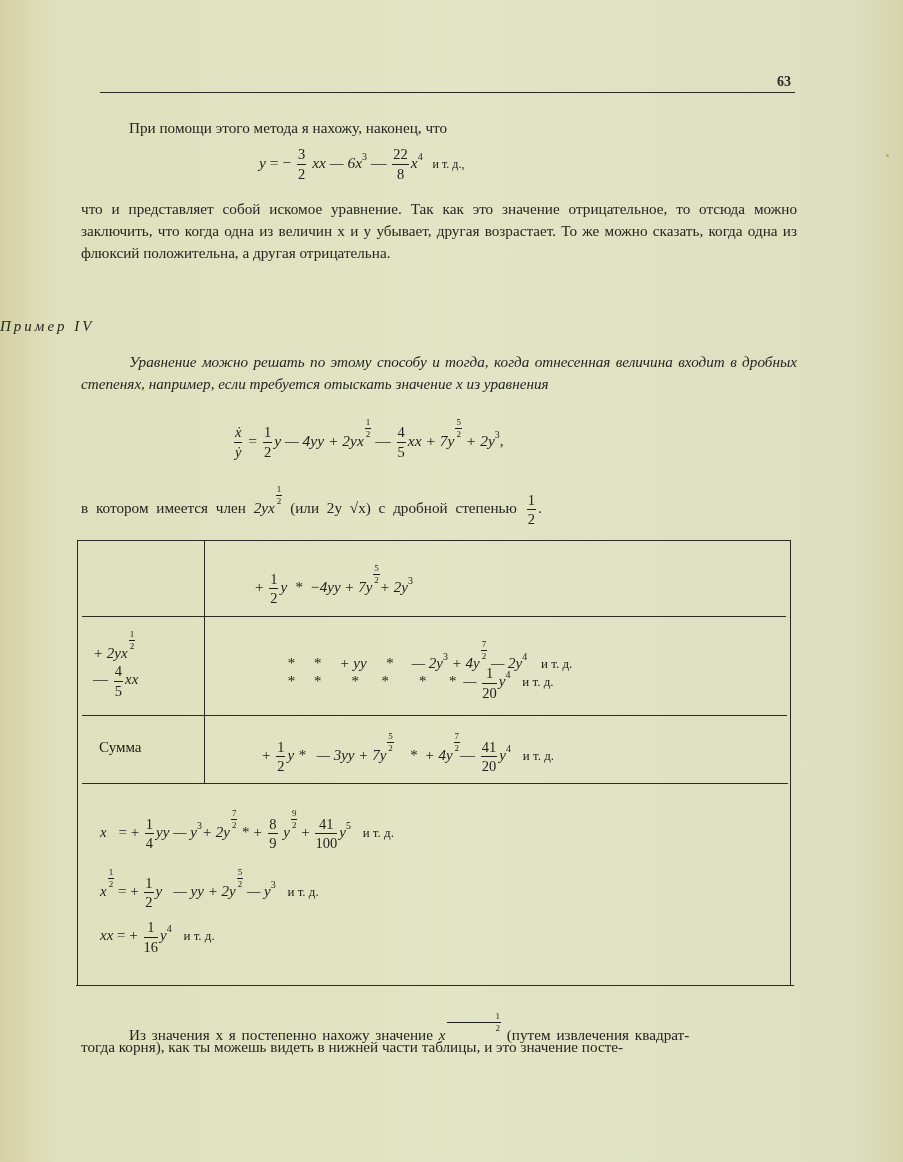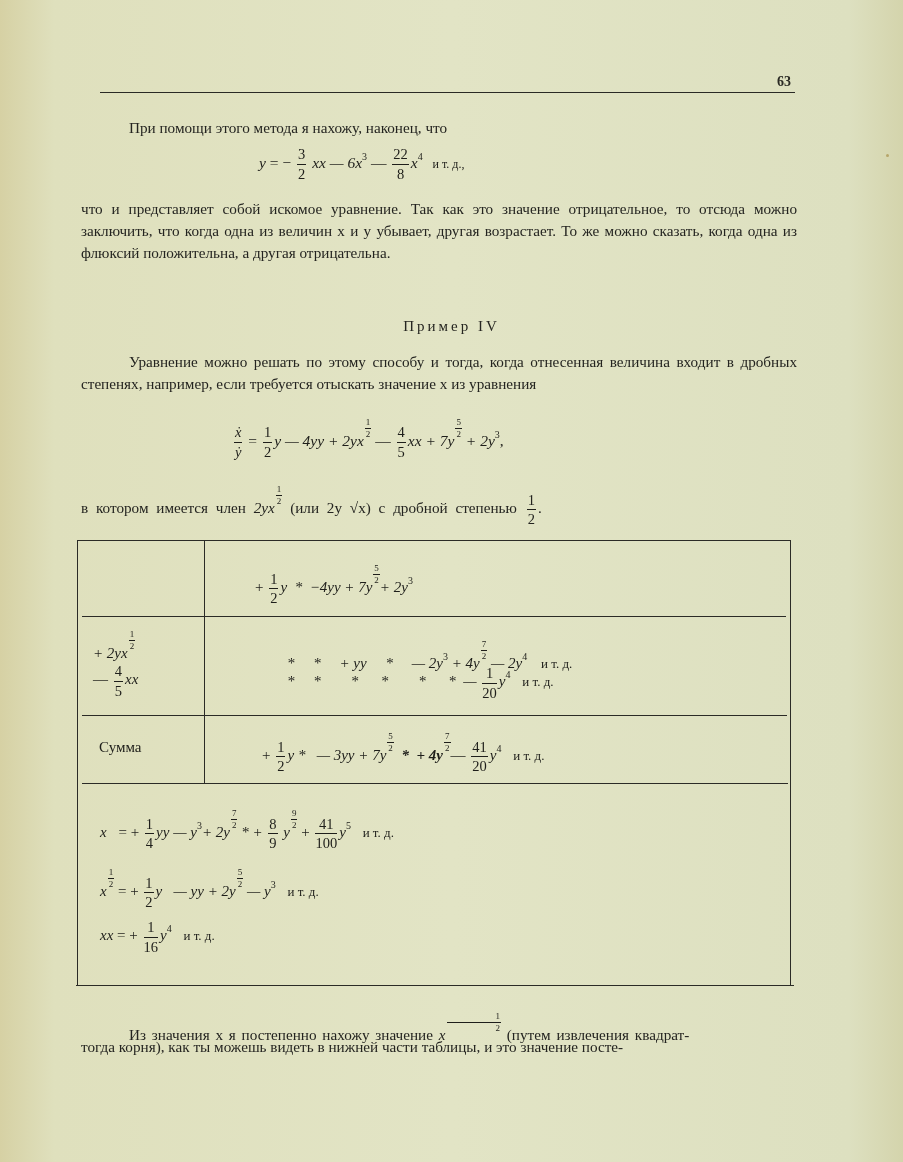--- a/index.html
+++ b/index.html
@@ -32,22 +32,22 @@
   .math { font-size: 15.5px; font-style: italic; white-space: nowrap; color: #1e1e1a; }
   .frac { display: inline-block; vertical-align: middle; text-align: center; font-style: normal; margin: 0 2px; line-height: 1; }
   .frac .num { display: block; padding: 0 1px 2px; border-bottom: 1px solid #1e1e1a; font-size: 14.5px; }
   .frac .den { display: block; padding-top: 2px; font-size: 14.5px; }
   .sup { font-size: 10px; vertical-align: 8px; font-style: normal; }
   .supfrac { display: inline-block; vertical-align: 9px; text-align: center; font-size: 9px; line-height: 1; font-style: normal; margin-left: 1px; }
   .supfrac .num { display: block; border-bottom: 1px solid #1e1e1a; padding: 0 1px 1px; }
   .supfrac .den { display: block; padding-top: 1px; }
   .up { font-style: normal; }
   .heading-example {
-    left: 0; width: 903px; top: 318px; text-align: center;
-    font-size: 15px; letter-spacing: 3px; color: #262621;
+    left: 0; width: 903px; top: 318px; text-align: left;
+    font-size: 15px; letter-spacing: 3px; color: #262621; font-style: italic;
   }
   
   .hline { height: 0; border-top: 1.5px solid #2b2b26; }
   .vline { width: 0; border-left: 1.5px solid #2b2b26; }
   .cell-text { font-size: 15px; color: #1e1e1a; white-space: nowrap; }
   .speck { width: 3px; height: 3px; background: #b6a66a; border-radius: 50%; }
 </style>
 </head>
 <body>
 
@@ -68,21 +68,21 @@
   <span>— 6x</span><span class="sup">3</span>
   <span class="up">—</span>
   <span class="frac"><span class="num">22</span><span class="den">8</span></span><span>x</span><span class="sup">4</span>
   <span class="up" style="font-size:12px; margin-left:6px;">и т. д.,</span>
 </div>
 
 <div class="abs para" style="top:198px;">что и представляет собой искомое уравнение. Так как это значение отрицательное, то отсюда можно заключить, что когда одна из величин x и y убывает, другая возрастает. То же можно сказать, когда одна из флюксий положительна, а другая отрицательна.</div>
 
 <div class="abs heading-example">Пример IV</div>
 
-<div class="abs para indent" style="top:351px;">Уравнение можно решать по этому способу и тогда, когда отнесенная величина входит в дробных степенях, например, если требуется отыскать значение x из уравнения</div>
+<div class="abs para indent" style="top:351px;font-style:italic;">Уравнение можно решать по этому способу и тогда, когда отнесенная величина входит в дробных степенях, например, если требуется отыскать значение x из уравнения</div>
 
 <div class="abs math" style="left:232px; top:418px;">
   <span class="frac"><span class="num" style="font-style:italic">ẋ</span><span class="den" style="font-style:italic">ẏ</span></span>
   <span class="up">=</span>
   <span class="frac"><span class="num">1</span><span class="den">2</span></span><span>y</span>
   <span>— 4yy +</span>
   <span>2yx</span><span class="supfrac"><span class="num">1</span><span class="den">2</span></span>
   <span class="up">—</span>
   <span class="frac"><span class="num">4</span><span class="den">5</span></span><span>xx +</span>
   <span>7y</span><span class="supfrac"><span class="num">5</span><span class="den">2</span></span>
@@ -131,21 +131,21 @@
   <div class="abs math cell-text" style="left:287px; top:666px;">
     <span style="white-space:pre">*     *        *      *        *      *  —</span>
     <span class="frac"><span class="num">1</span><span class="den">20</span></span><span>y</span><span class="sup">4</span>
     <span class="up" style="font-size:13px; margin-left:8px;">и т. д.</span>
   </div>
 
   <div class="abs cell-text" style="left:99px; top:739px;">Сумма</div>
   <div class="abs math cell-text" style="left:262px; top:732px;">
     <span class="up">+</span>
     <span class="frac"><span class="num">1</span><span class="den">2</span></span><span style="white-space:pre">y *   — 3yy + 7y</span><span class="supfrac"><span class="num">5</span><span class="den">2</span></span>
-    <span style="white-space:pre; margin-left:4px;font-weight:bold;">*  + 4y</span><span class="supfrac"><span class="num">7</span><span class="den">2</span></span><span class="up">—</span>
+    <span style="white-space:pre; margin-left:12px;">*  + 4y</span><span class="supfrac"><span class="num">7</span><span class="den">2</span></span><span class="up">—</span>
     <span class="frac"><span class="num">41</span><span class="den">20</span></span><span>y</span><span class="sup">4</span>
     <span class="up" style="font-size:13px; margin-left:8px;">и т. д.</span>
   </div>
 
   <div class="abs math cell-text" style="left:100px; top:809px;">
     <span>x</span>
     <span class="up" style="margin-left:8px;">= +</span>
     <span class="frac"><span class="num">1</span><span class="den">4</span></span><span>yy — y</span><span class="sup">3</span><span>+ 2y</span><span class="supfrac"><span class="num">7</span><span class="den">2</span></span>
     <span>* +</span>
     <span class="frac"><span class="num">8</span><span class="den">9</span></span>

